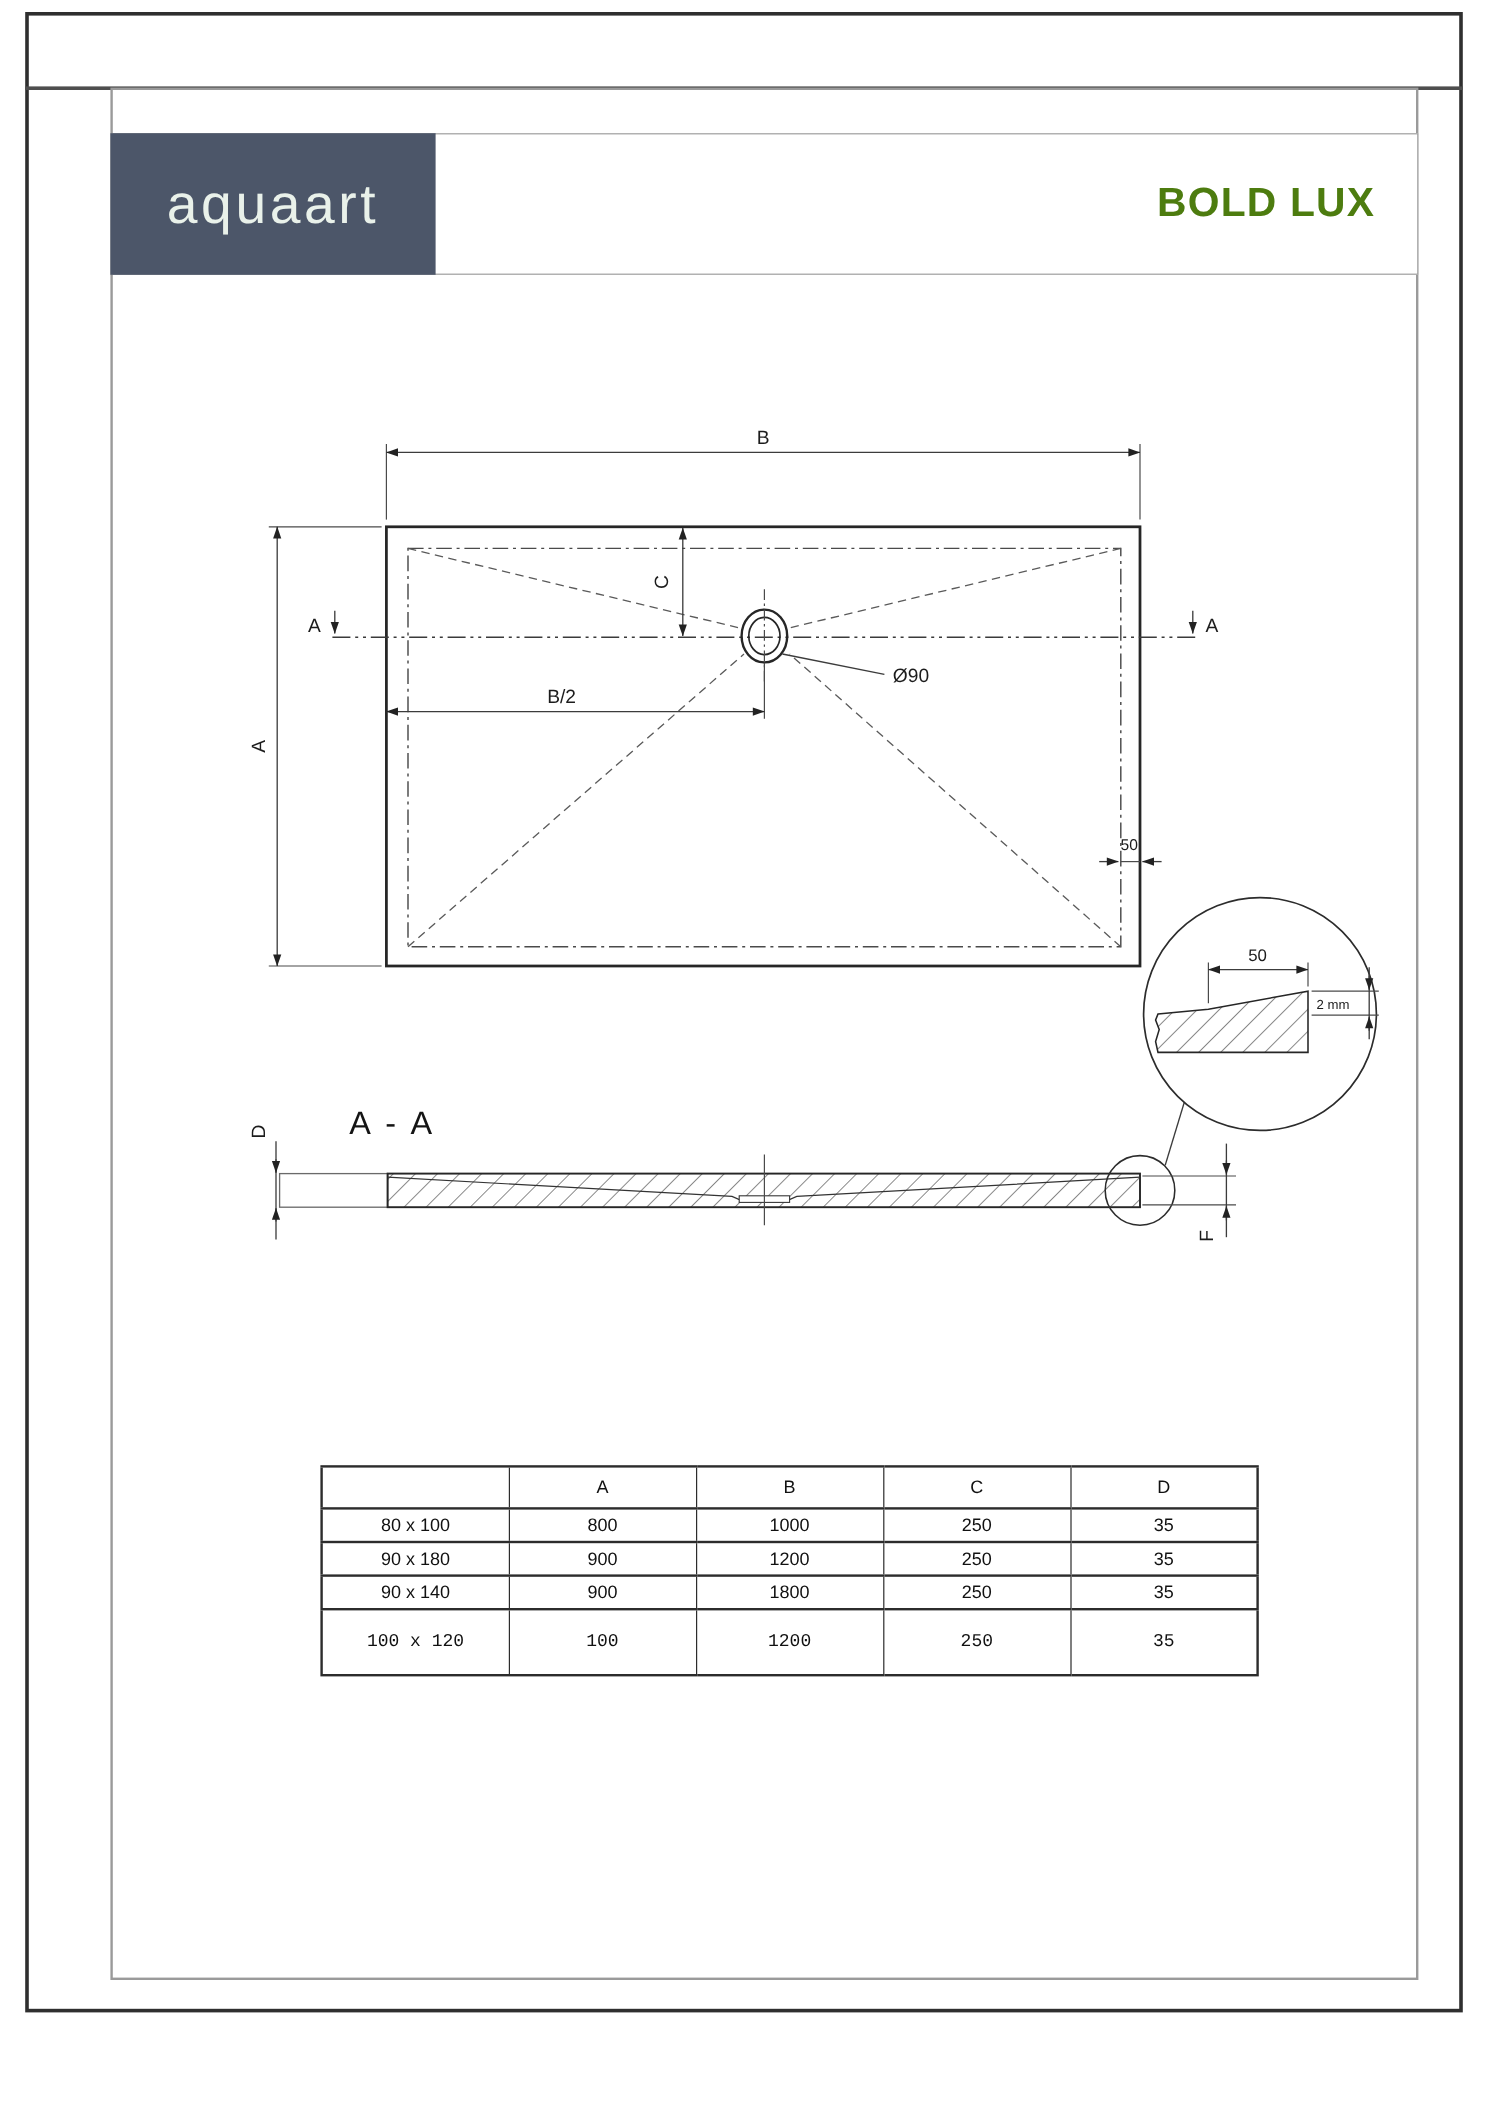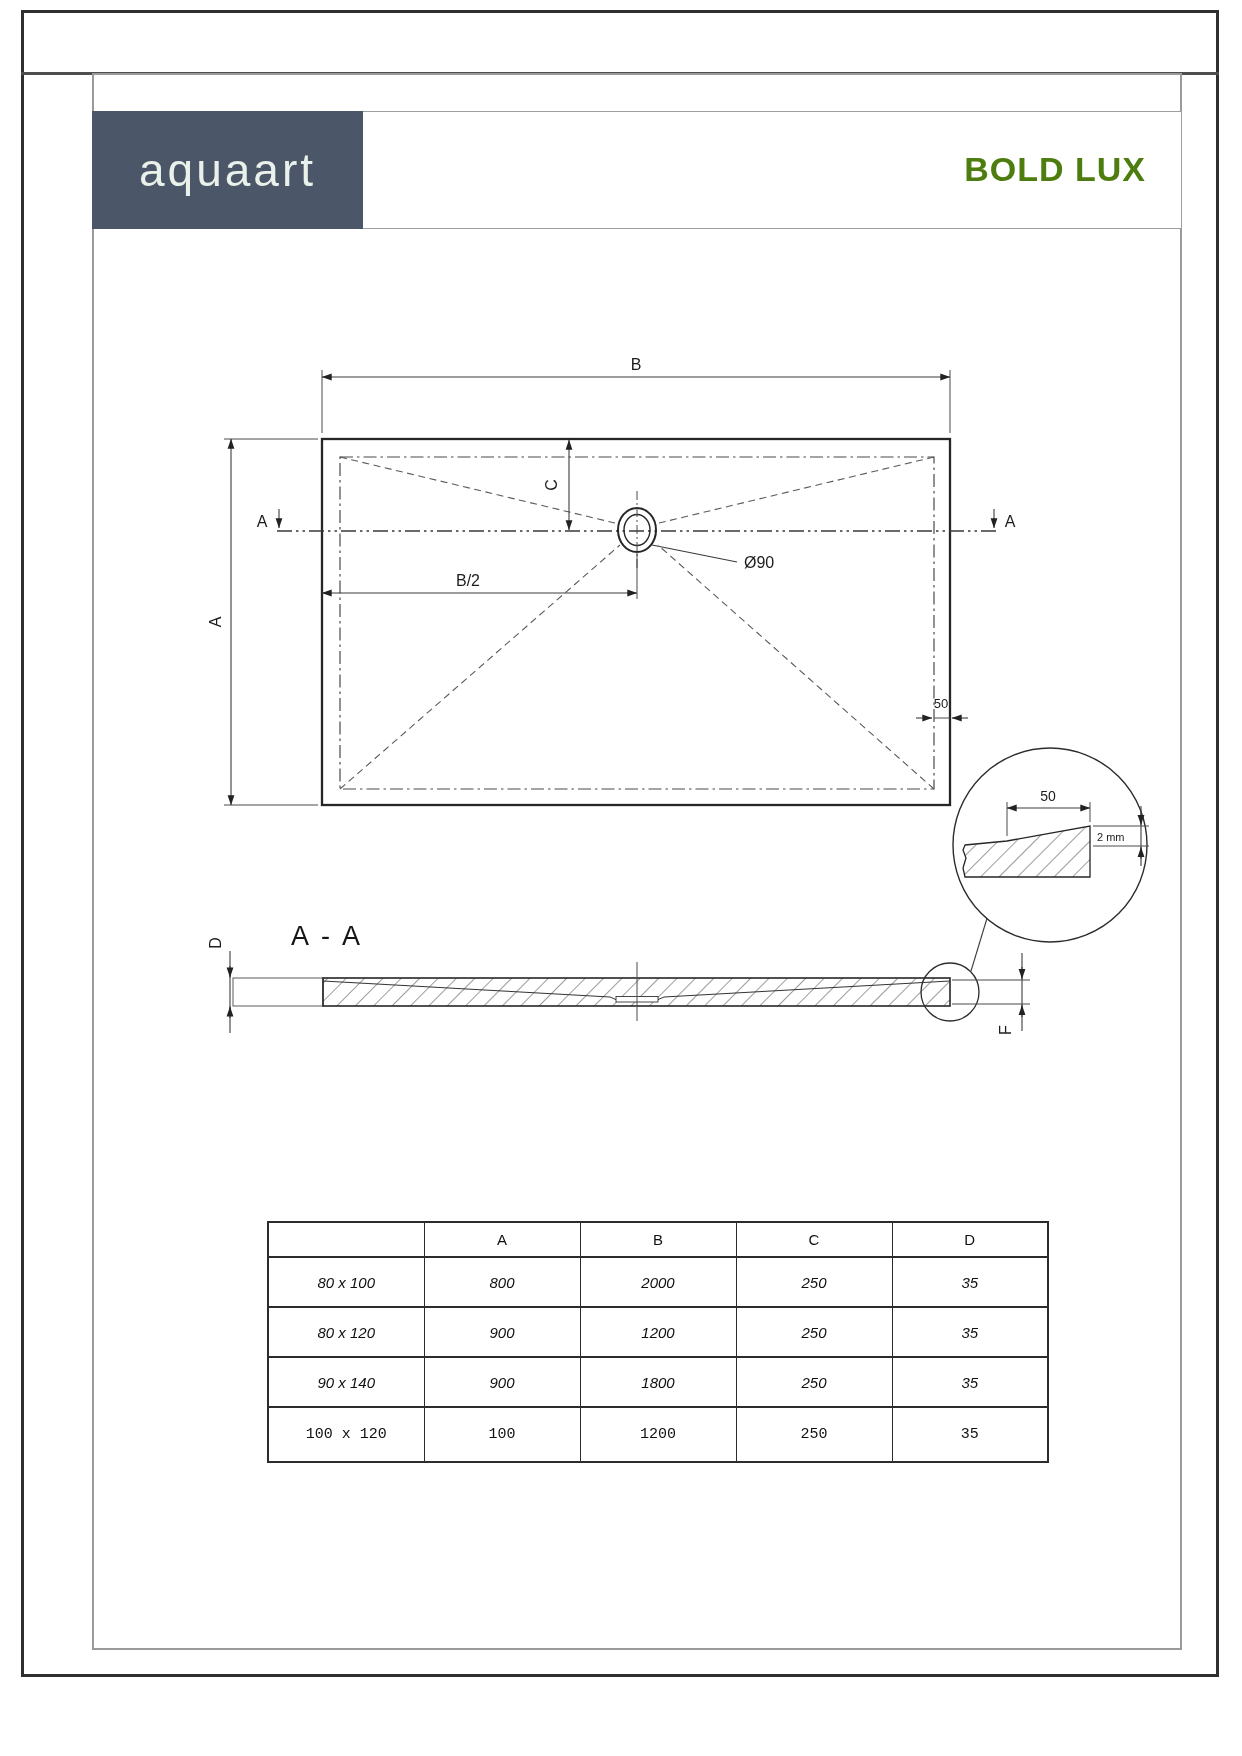--- a/index.html
+++ b/index.html
@@ -86,21 +86,21 @@
     border-right: 1.5px solid #2c2c2c;
     border-top: 2px solid #2c2c2c;
     border-bottom: 2px solid #2c2c2c;
     text-align: center;
     vertical-align: middle;
     font-weight: 400;
     padding: 0;
   }
   table.sizes { border: 2px solid #2c2c2c; }
   tr.hdr  { height: 35px; }
-  tr.row  { height: 50px; font-style: italic; }
+  tr.row  { height: 28px; }
   tr.row-last { height: 55px; font-family: Liberation Mono, monospace; }
 </style>
 </head>
 <body>
 
 <div class="page">
 
   <div class="outer-border"></div>
   <div class="top-rule"></div>
   <div class="inner-frame"></div>
@@ -218,26 +218,26 @@
         <tr class="hdr">
       <th></th>
       <th>A</th>
       <th>B</th>
       <th>C</th>
       <th>D</th>
     </tr>
     <tr class="row">
       <td>80 x 100</td>
       <td>800</td>
-      <td>2000</td>
+      <td>1000</td>
       <td>250</td>
       <td>35</td>
     </tr>
     <tr class="row">
-      <td>80 x 120</td>
+      <td>90 x 180</td>
       <td>900</td>
       <td>1200</td>
       <td>250</td>
       <td>35</td>
     </tr>
     <tr class="row">
       <td>90 x 140</td>
       <td>900</td>
       <td>1800</td>
       <td>250</td>

